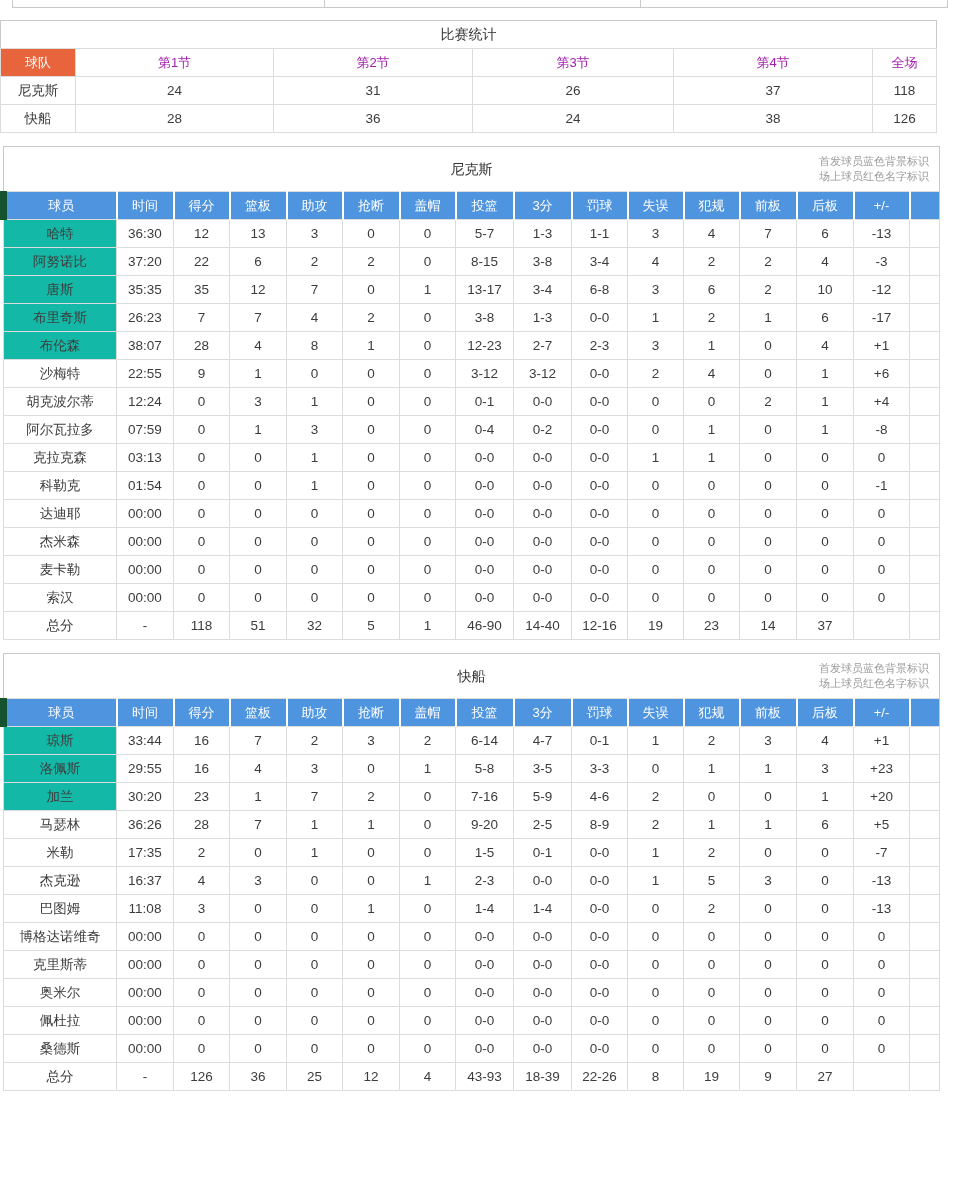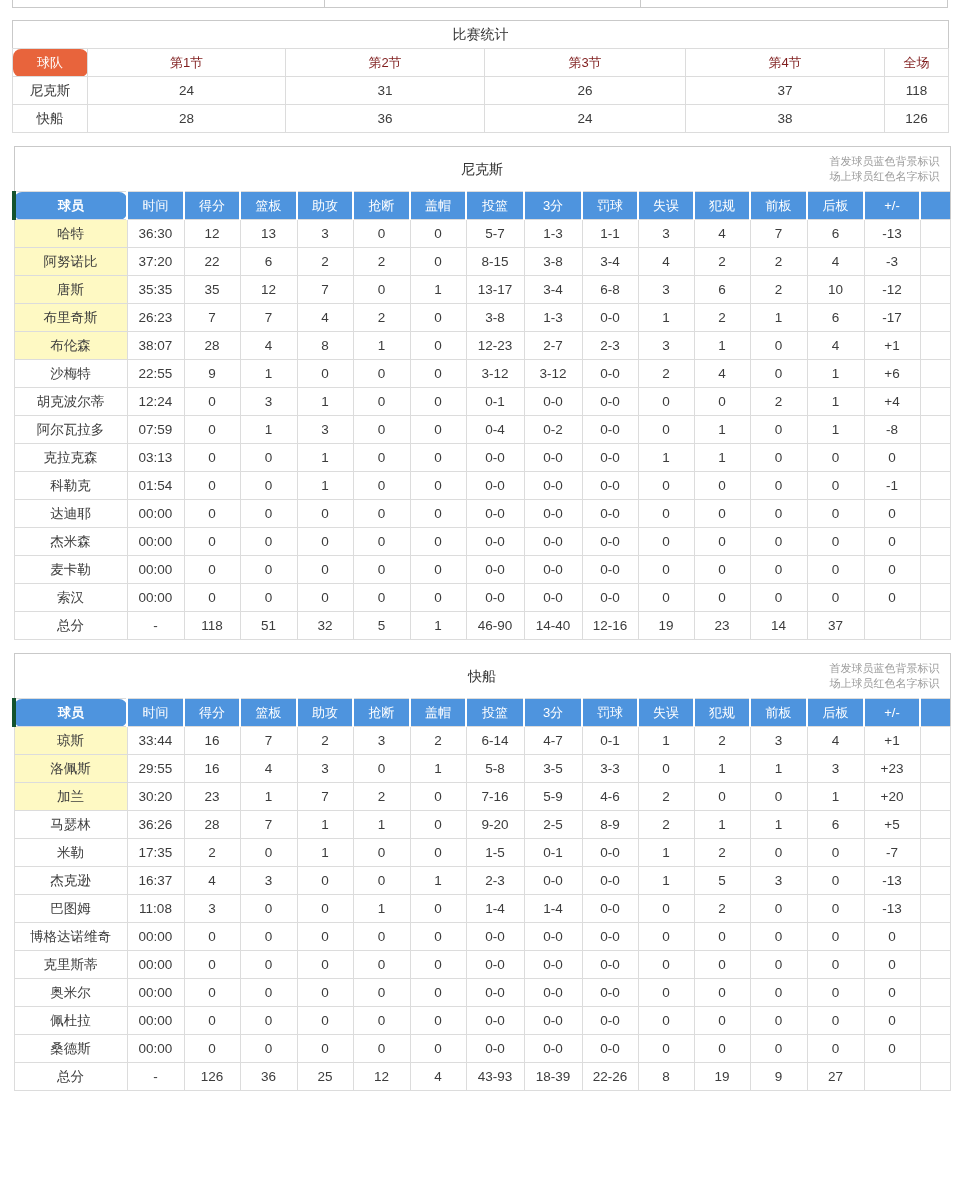--- a/index.html
+++ b/index.html
@@ -3,44 +3,44 @@
 <meta charset="utf-8">
 <style>
   html,body{margin:0;padding:0;background:#fff;}
   body{width:960px;height:1181px;font-family:"Liberation Sans","DejaVu Sans",sans-serif;color:#333;}
 
   
   .sliver{position:relative;margin:0 12px;height:7px;
           border-left:1px solid #c9c9c9;border-right:1px solid #c9c9c9;border-bottom:1px solid #c9c9c9;}
   .sliver .vdiv{position:absolute;top:0;bottom:0;width:1px;background:#c9c9c9;}
 
-  table{border-collapse:collapse;table-layout:fixed;width:936px;margin:0 12px;border:1px solid #c9c9c9;}
+  table{border-collapse:collapse;table-layout:fixed;width:936px;margin:0 0;border:1px solid #c9c9c9;}
   .qtable{margin-top:12px;}
   .ptable{margin-top:13px;}
 
   td{border:1px solid #dcdcdc;height:27px;padding:0;text-align:center;
      font-size:13.5px;color:#3c3c3c;overflow:hidden;white-space:nowrap;}
 
   
   .title-row td{height:27px;border:none;font-size:14px;color:#333;}
   .ptable .title-row td{height:44px;position:relative;}
   .ttl{display:inline-block;line-height:44px;font-size:14px;color:#333;}
   .legend{position:absolute;right:10px;top:7px;text-align:center;
           font-size:11px;line-height:15px;color:#9c9c9c;}
 
   
-  .orange{background:#e8643c;color:#fff !important;font-size:13px;border-radius:8px;}
-  .qhead td{font-size:13px;color:#7f1d1d;}
+  .orange{background:#e8643c;color:#fff !important;font-size:13px;}
+  .qhead td{font-size:13px;color:#a21caf;}
   .phead td{background:#4e94de;color:#fff;font-size:13px;
             border-left:2px solid #fff;border-top:1px solid #dcdcdc;border-bottom:1px solid #dcdcdc;}
-  .phead td:first-child{border-left:4px solid #14532d;font-weight:bold;}
+  .phead td:first-child{border-left:7px solid #14532d;}
   .phead td:last-child{border-right:1px solid #c9c9c9;}
 
   
-  .st{background:#fef9c3;}
+  .st{background:#14b8a6;}
 </style>
 </head>
 <body>
 
 <div class="sliver">
   <span class="vdiv" style="left:311px"></span>
   <span class="vdiv" style="left:627px"></span>
 </div>
 
 <table class="qtable">

